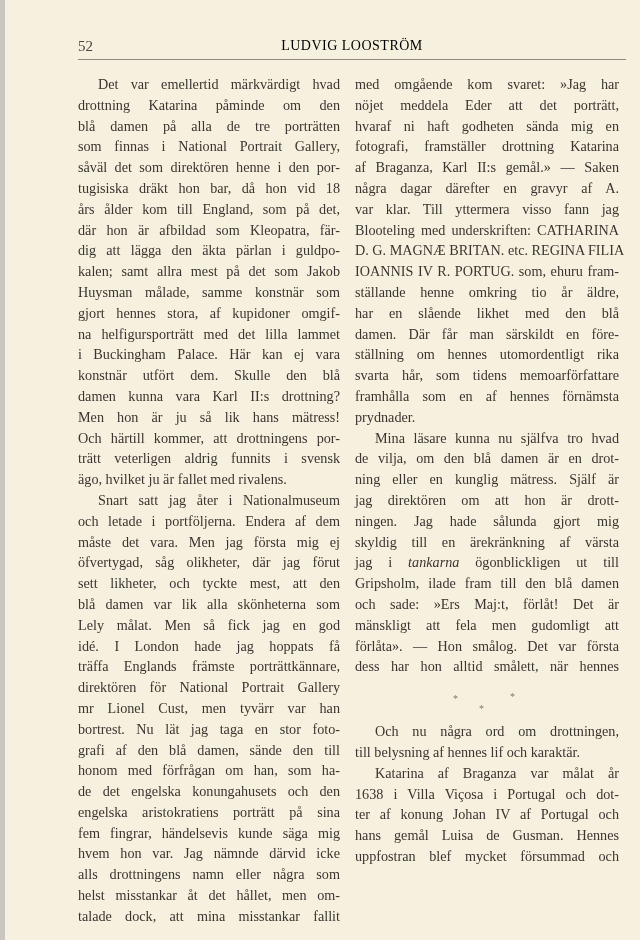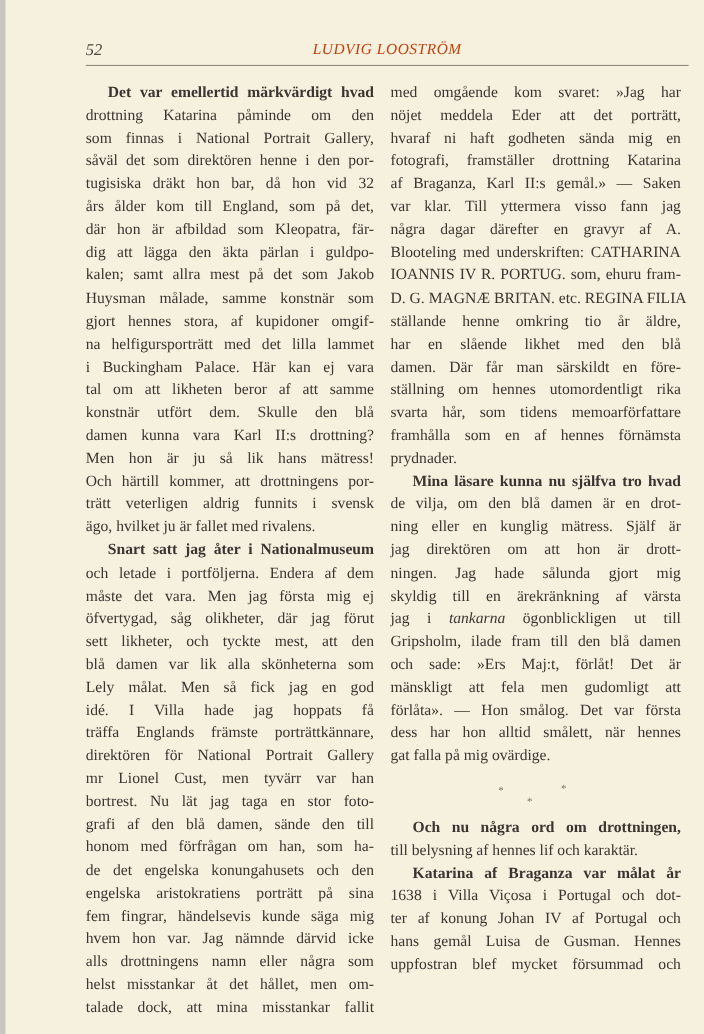--- a/index.html
+++ b/index.html
@@ -4,74 +4,74 @@
 <style>
   html, body { margin:0; padding:0; }
   body {
     width:640px; height:940px; overflow:hidden;
     background:#f6f0de;
     font-family:"Liberation Serif", "DejaVu Serif", serif;
     color:#3a3530;
     position:relative;
   }
   .edge { position:absolute; left:0; top:0; width:5px; height:940px; background:#c9c6bf; }
-  .header { position:absolute; left:78px; top:38px; width:548px; height:20px;font-style:italic; }
+  .header { position:absolute; left:78px; top:38px; width:548px; height:20px; }
   .pnum { position:absolute; left:0; top:0; font-size:15px; color:#4a4540; }
-  .running { position:absolute; left:0; width:548px; top:0; text-align:center; font-size:14px; letter-spacing:0.5px; color:#c2410c; }
+  .running { position:absolute; left:0; width:548px; top:0; text-align:center; font-size:14px; letter-spacing:0.5px; color:#000000; }
   .rule { position:absolute; left:78px; top:59px; width:548px; height:1px; background:#8f8a80; }
   .col { position:absolute; top:74px; width:262px; font-size:14.2px; line-height:20.8px; }
   .col.left { left:78px; }
   .col.right { left:355px; width:264px; }
   .line { display:block; white-space:nowrap; text-align:justify; text-align-last:justify; height:20.8px; }
   .line.last { text-align-last:left; }
-  .line.indent { padding-left:20px;font-weight:bold; }
+  .line.indent { padding-left:20px; }
   .stars { position:relative; height:44px; font-size:10px; color:#7a7570; }
   .stars span { position:absolute; }
   i { font-style:italic; }
 </style>
 </head>
 <body>
 
 <div class="edge"></div>
 
 <div class="header">
   <span class="pnum">52</span>
   <span class="running">LUDVIG LOOSTRÖM</span>
 </div>
 <div class="rule"></div>
 
 <div class="col left" id="colL">
     <span class="line indent">Det var emellertid märkvärdigt hvad</span>
     <span class="line">drottning Katarina påminde om den</span>
+    <span class="line">blå damen på alla de tre porträtten</span>
     <span class="line">som finnas i National Portrait Gallery,</span>
     <span class="line">såväl det som direktören henne i den por-</span>
-    <span class="line">tugisiska dräkt hon bar, då hon vid 32</span>
+    <span class="line">tugisiska dräkt hon bar, då hon vid 18</span>
     <span class="line">års ålder kom till England, som på det,</span>
     <span class="line">där hon är afbildad som Kleopatra, fär-</span>
     <span class="line">dig att lägga den äkta pärlan i guldpo-</span>
     <span class="line">kalen; samt allra mest på det som Jakob</span>
     <span class="line">Huysman målade, samme konstnär som</span>
     <span class="line">gjort hennes stora, af kupidoner omgif-</span>
     <span class="line">na helfigursporträtt med det lilla lammet</span>
     <span class="line">i Buckingham Palace. Här kan ej vara</span>
-    <span class="line">tal om att likheten beror af att samme</span>
     <span class="line">konstnär utfört dem. Skulle den blå</span>
     <span class="line">damen kunna vara Karl II:s drottning?</span>
     <span class="line">Men hon är ju så lik hans mätress!</span>
     <span class="line">Och härtill kommer, att drottningens por-</span>
     <span class="line">trätt veterligen aldrig funnits i svensk</span>
     <span class="line last">ägo, hvilket ju är fallet med rivalens.</span>
     <span class="line indent">Snart satt jag åter i Nationalmuseum</span>
     <span class="line">och letade i portföljerna. Endera af dem</span>
     <span class="line">måste det vara. Men jag första mig ej</span>
     <span class="line">öfvertygad, såg olikheter, där jag förut</span>
     <span class="line">sett likheter, och tyckte mest, att den</span>
     <span class="line">blå damen var lik alla skönheterna som</span>
     <span class="line">Lely målat. Men så fick jag en god</span>
-    <span class="line">idé. I Villa hade jag hoppats få</span>
+    <span class="line">idé. I London hade jag hoppats få</span>
     <span class="line">träffa Englands främste porträttkännare,</span>
     <span class="line">direktören för National Portrait Gallery</span>
     <span class="line">mr Lionel Cust, men tyvärr var han</span>
     <span class="line">bortrest. Nu lät jag taga en stor foto-</span>
     <span class="line">grafi af den blå damen, sände den till</span>
     <span class="line">honom med förfrågan om han, som ha-</span>
     <span class="line">de det engelska konungahusets och den</span>
     <span class="line">engelska aristokratiens porträtt på sina</span>
     <span class="line">fem fingrar, händelsevis kunde säga mig</span>
     <span class="line">hvem hon var. Jag nämnde därvid icke</span>
@@ -80,45 +80,44 @@
     <span class="line">talade dock, att mina misstankar fallit</span>
   </div>
 
 <div class="col right">
   <div id="colRA">
       <span class="line">med omgående kom svaret: »Jag har</span>
       <span class="line">nöjet meddela Eder att det porträtt,</span>
       <span class="line">hvaraf ni haft godheten sända mig en</span>
       <span class="line">fotografi, framställer drottning Katarina</span>
       <span class="line">af Braganza, Karl II:s gemål.» — Saken</span>
+      <span class="line">några dagar därefter en gravyr af A.</span>
       <span class="line">var klar. Till yttermera visso fann jag</span>
-      <span class="line">några dagar därefter en gravyr af A.</span>
       <span class="line">Blooteling med underskriften: CATHARINA</span>
+      <span class="line">D. G. MAGNÆ BRITAN. etc. REGINA FILIA</span>
       <span class="line">IOANNIS IV R. PORTUG. som, ehuru fram-</span>
-      <span class="line">D. G. MAGNÆ BRITAN. etc. REGINA FILIA</span>
       <span class="line">ställande henne omkring tio år äldre,</span>
       <span class="line">har en slående likhet med den blå</span>
       <span class="line">damen. Där får man särskildt en före-</span>
       <span class="line">ställning om hennes utomordentligt rika</span>
       <span class="line">svarta hår, som tidens memoarförfattare</span>
       <span class="line">framhålla som en af hennes förnämsta</span>
       <span class="line last">prydnader.</span>
       <span class="line indent">Mina läsare kunna nu själfva tro hvad</span>
       <span class="line">de vilja, om den blå damen är en drot-</span>
       <span class="line">ning eller en kunglig mätress. Själf är</span>
       <span class="line">jag direktören om att hon är drott-</span>
       <span class="line">ningen. Jag hade sålunda gjort mig</span>
       <span class="line">skyldig till en ärekränkning af värsta</span>
       <span class="line">jag i <i>tankarna</i> ögonblickligen ut till</span>
       <span class="line">Gripsholm, ilade fram till den blå damen</span>
       <span class="line">och sade: »Ers Maj:t, förlåt! Det är</span>
       <span class="line">mänskligt att fela men gudomligt att</span>
       <span class="line">förlåta». — Hon smålog. Det var första</span>
       <span class="line">dess har hon alltid smålett, när hennes</span>
-      <span class="line last">gat falla på mig ovärdige.</span>
     </div>
   <div class="stars">
     <span style="left:98px; top:12px;">*</span>
     <span style="left:124px; top:22px;">*</span>
     <span style="left:155px; top:10px;">*</span>
   </div>
   <div id="colRB">
       <span class="line indent">Och nu några ord om drottningen,</span>
       <span class="line last">till belysning af hennes lif och karaktär.</span>
       <span class="line indent">Katarina af Braganza var målat år</span>

